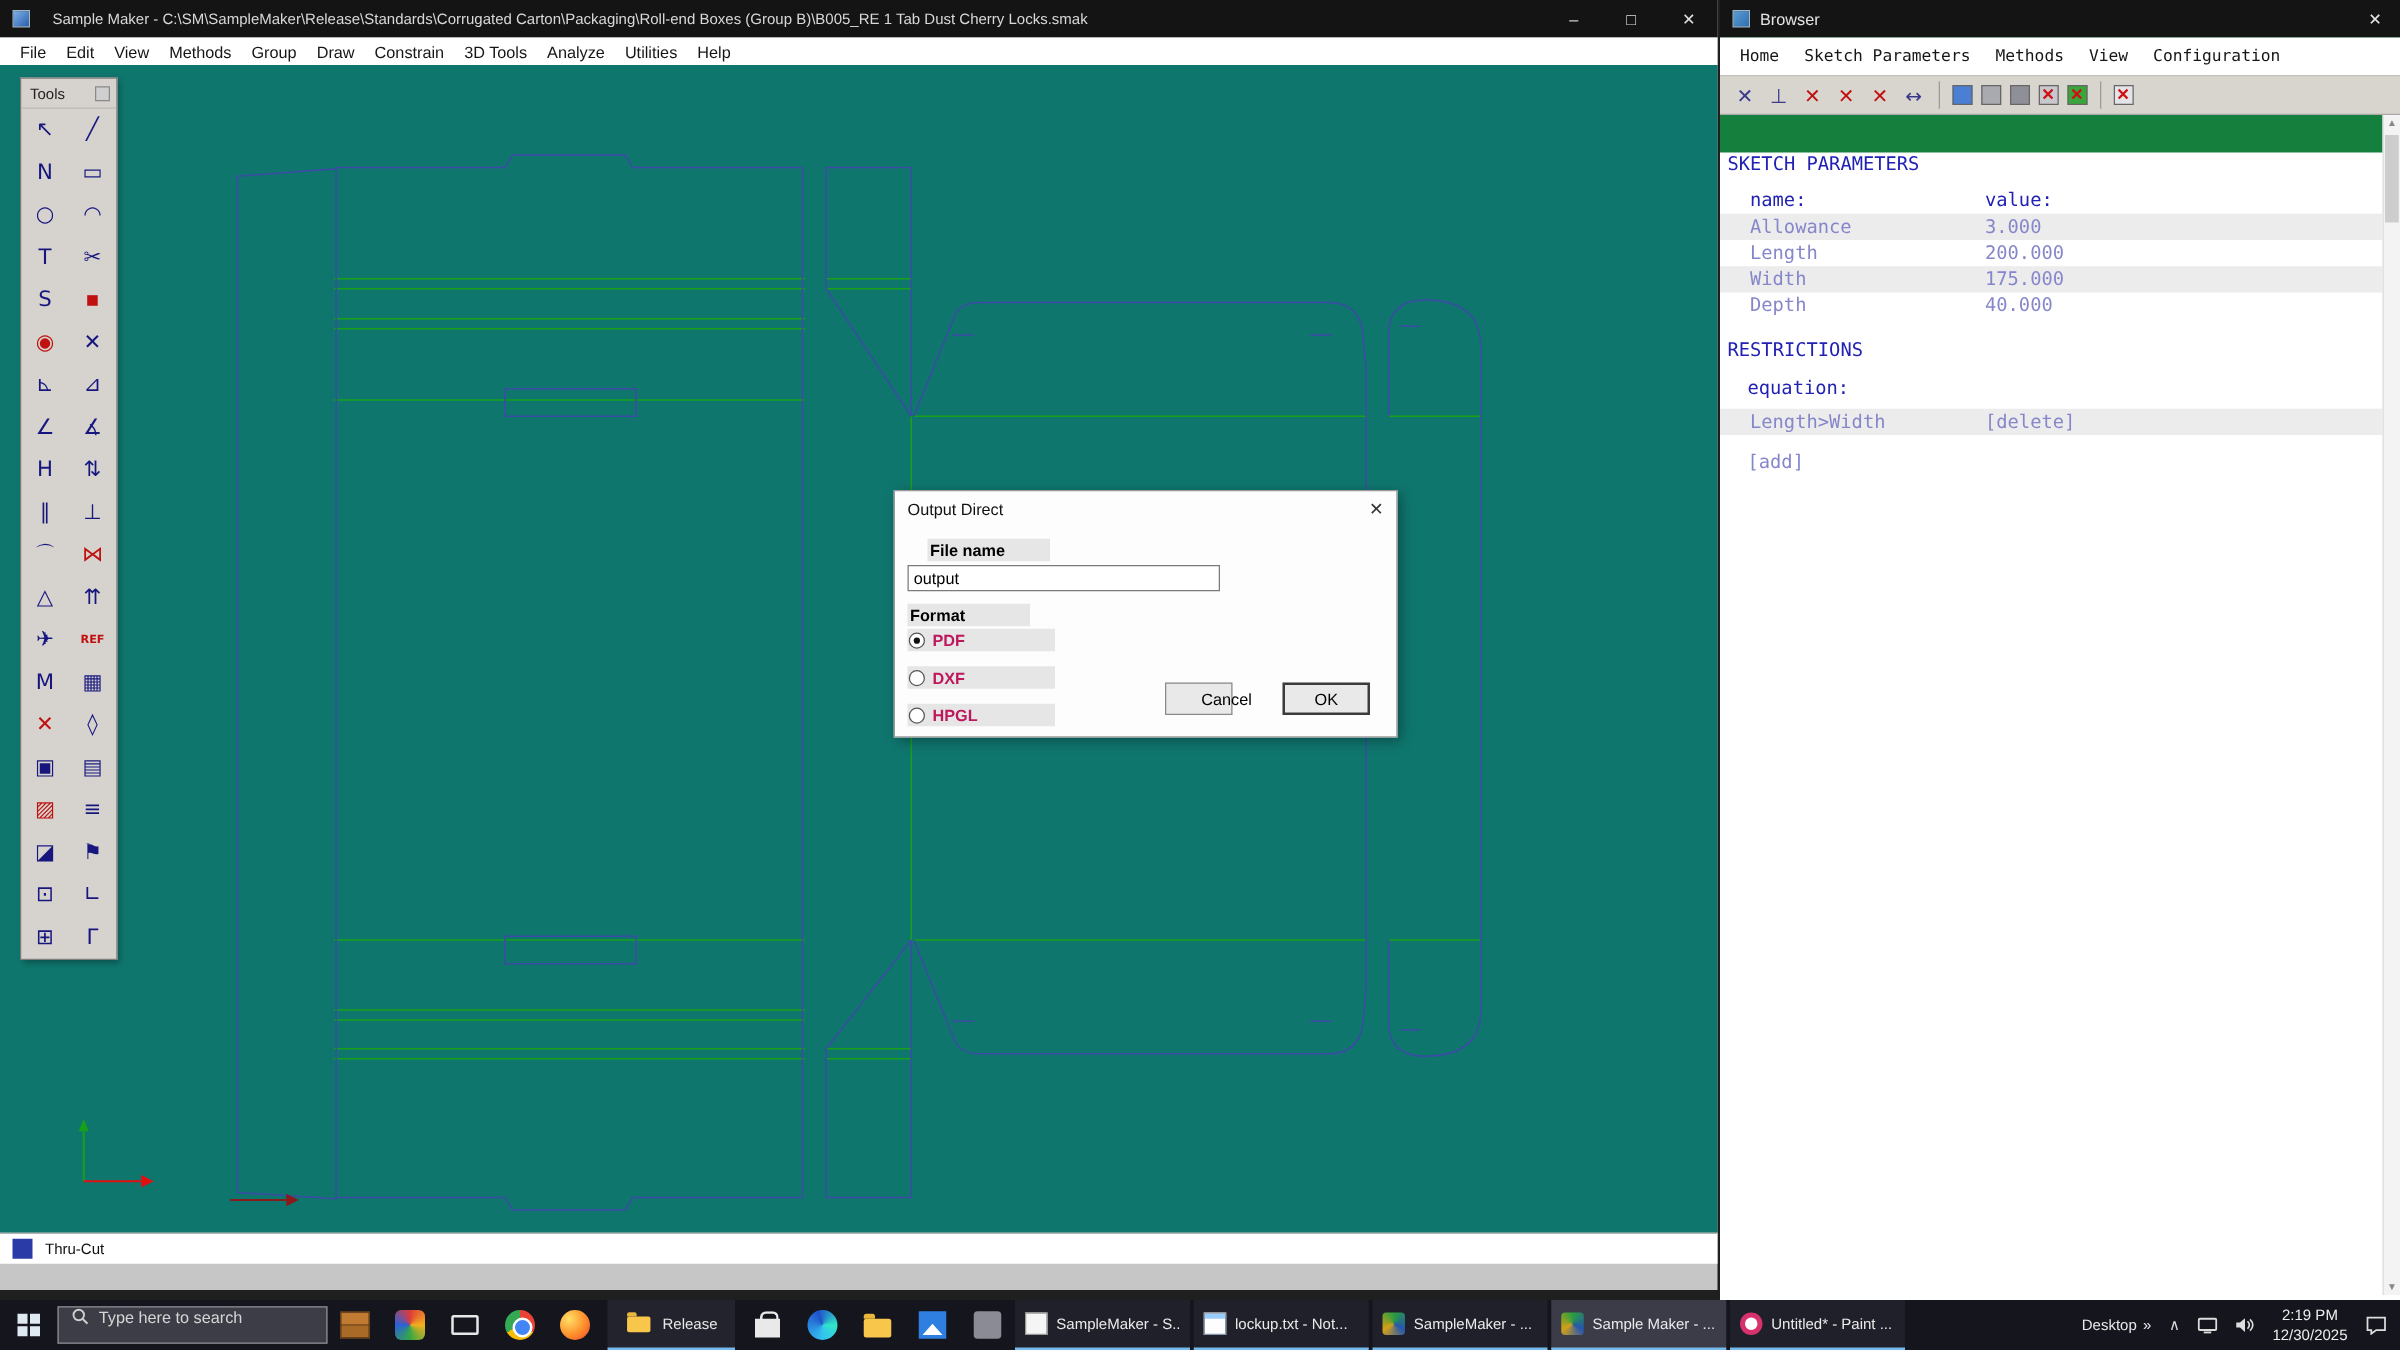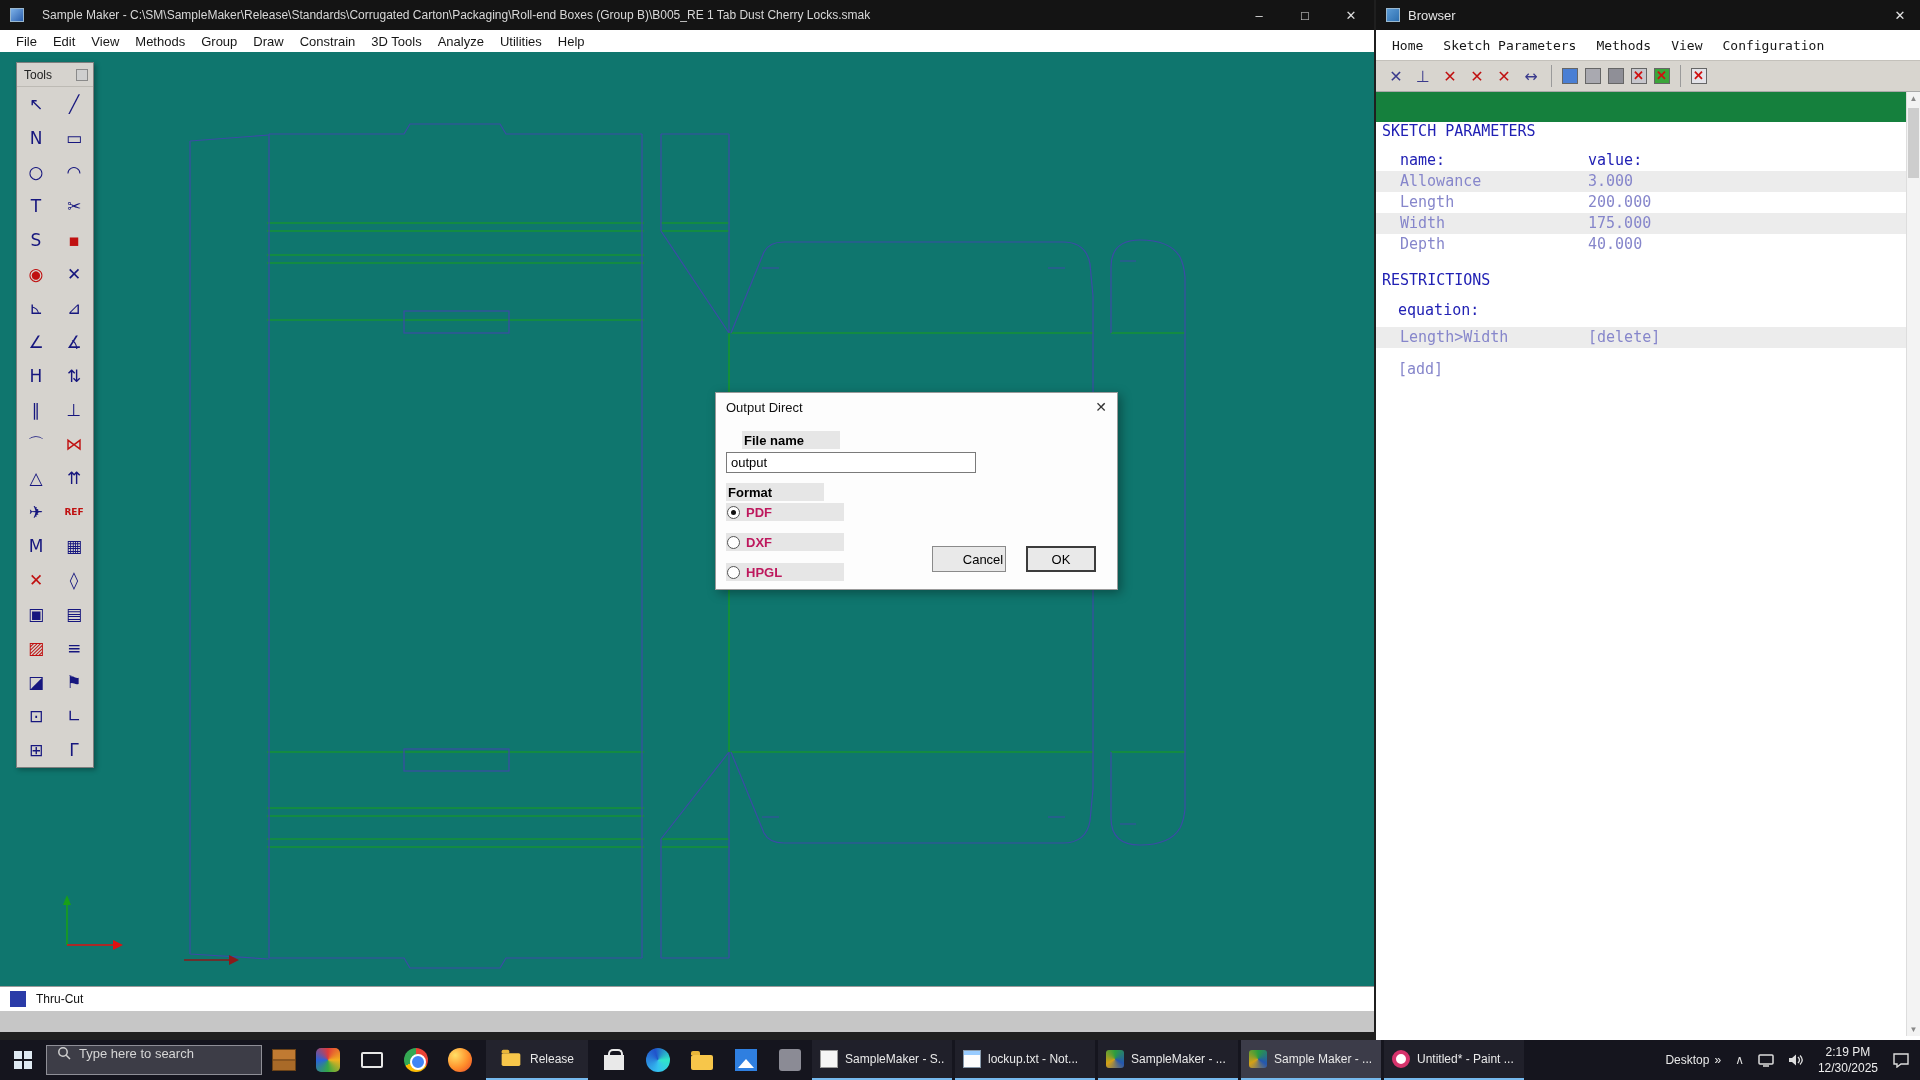--- a/index.html
+++ b/index.html
@@ -41,21 +41,21 @@
   .dlg-band{position:absolute;left:10px;width:98px;height:18px;background:#e6e6e6;font-weight:bold;display:flex;align-items:center;padding-left:2px;color:#000;}
   .band-file{top:38px;margin-left:16px;}
   .band-format{top:90px;}
   .dlg-input{position:absolute;left:10px;top:59px;width:250px;height:21px;border:1px solid #7a7a7a;font-size:13px;padding:0 4px;font-family:"Liberation Sans",sans-serif;background:#fff;color:#000;}
   .dlg-formats{position:absolute;left:10px;top:110px;width:120px;}
   .radio-row{height:18px;margin-bottom:12px;background:#e6e6e6;display:flex;align-items:center;padding-left:1px;width:118px;}
   .radio{width:13px;height:13px;border-radius:50%;border:1px solid #555;background:#fff;position:relative;flex:0 0 auto;}
   .radio.sel::after{content:"";position:absolute;left:3px;top:3px;width:5px;height:5px;border-radius:50%;background:#111;}
   .radio-label{font-weight:bold;margin-left:6px;color:#be185d;}
   .dlg-btn{position:absolute;top:153px;height:26px;background:#e9e9e9;border:1px solid #8a8a8a;font-size:13px;font-family:"Liberation Sans",sans-serif;color:#000;}
-  .btn-cancel{left:216px;width:74px;padding-left:28px;}
+  .btn-cancel{left:216px;width:54px;padding-left:28px;}
   .btn-ok{left:310px;width:70px;border:2px solid #3c3c3c;}
 
   
   .browser-window{position:absolute;left:1376px;top:0;width:544px;height:1036px;background:#15803d;}
   .b-titlebar{height:30px;background:#141414;display:flex;align-items:center;color:#e4e4e4;}
   .b-title-icon{width:14px;height:14px;margin:0 8px 0 10px;background:linear-gradient(135deg,#5b9bd5,#2e6fb0);border:1px solid #9ab8cf;}
   .b-title-text{flex:1;font-size:13px;}
   .b-close{width:40px;text-align:center;font-size:13px;}
   .b-menubar{height:30px;display:flex;align-items:center;gap:20px;padding-left:16px;background:#fff;font-family:"DejaVu Sans Mono",monospace;font-size:15px;color:#1c1c9e;}
   .b-toolbar{height:32px;background:#d8d5cf;border-top:1px solid #c4c1bb;border-bottom:1px solid #a9a9a9;display:flex;align-items:center;gap:7px;padding-left:10px;}

